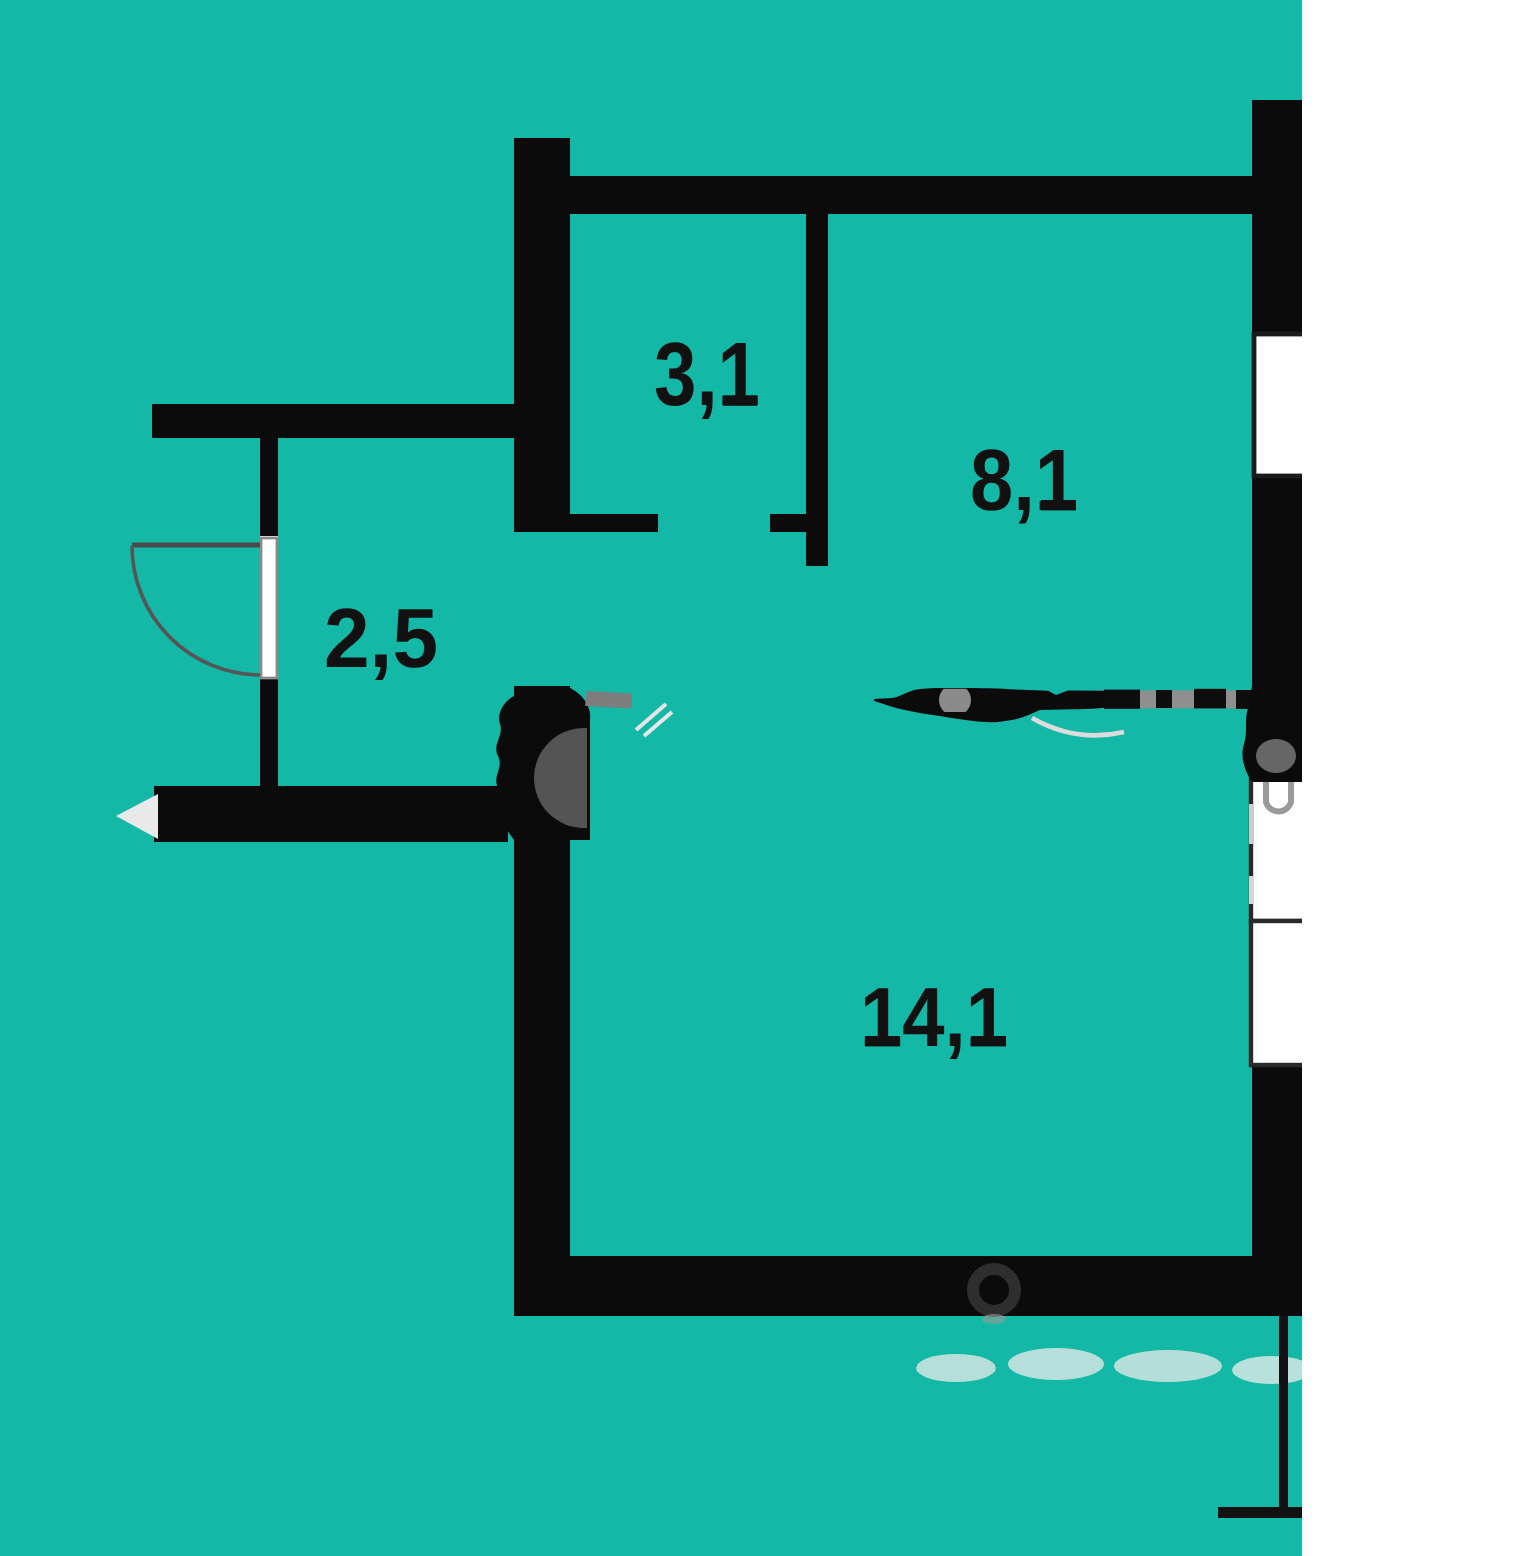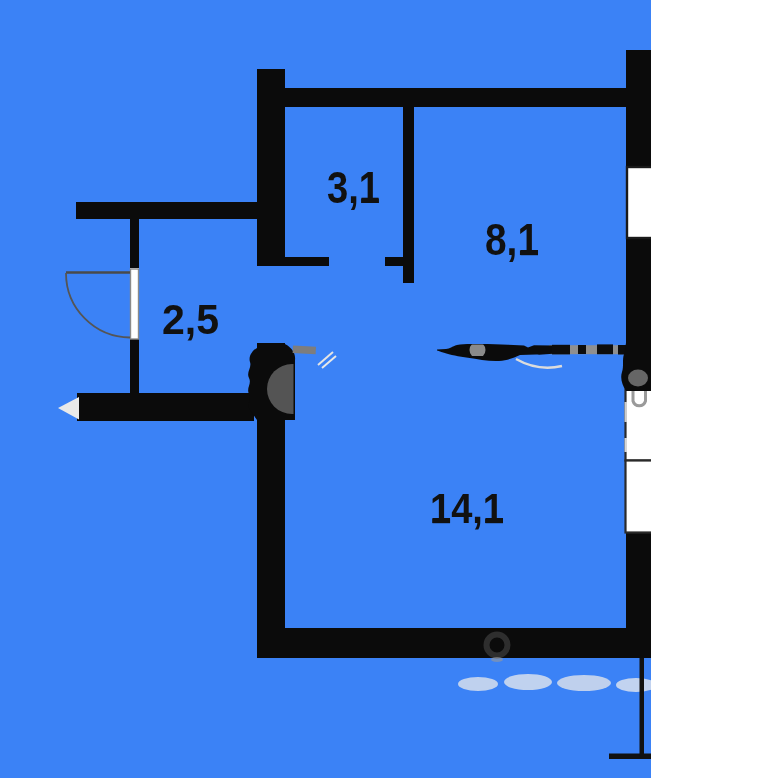--- a/index.html
+++ b/index.html
@@ -1,16 +1,16 @@
 <!DOCTYPE html>
 <html><head>
 <meta charset="utf-8">
 <style>
   html,body{margin:0;padding:0;background:#ffffff;}
-  #plan{position:relative;width:651px;height:778px;background:#3b82f6;overflow:hidden;}
+  #plan{position:relative;width:651px;height:778px;background:#14b8a6;overflow:hidden;}
   svg{position:absolute;left:0;top:0;}
   .lbl{font-family:"Liberation Sans",sans-serif;font-weight:bold;fill:#111;}
 </style>
 </head>
 <body>
 <div id="plan">
 <svg width="761" height="778" viewBox="0 0 761 778">
 
   <rect x="257" y="69" width="28" height="197" fill="#0b0b0b"></rect>
 

